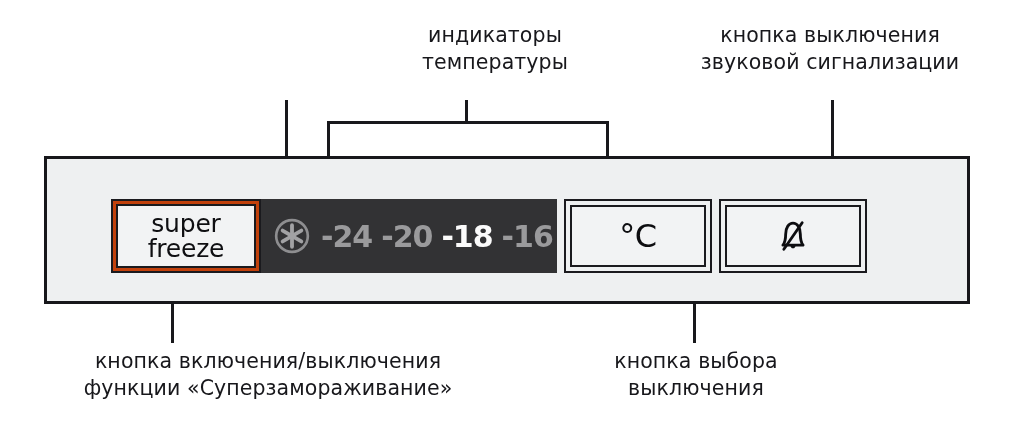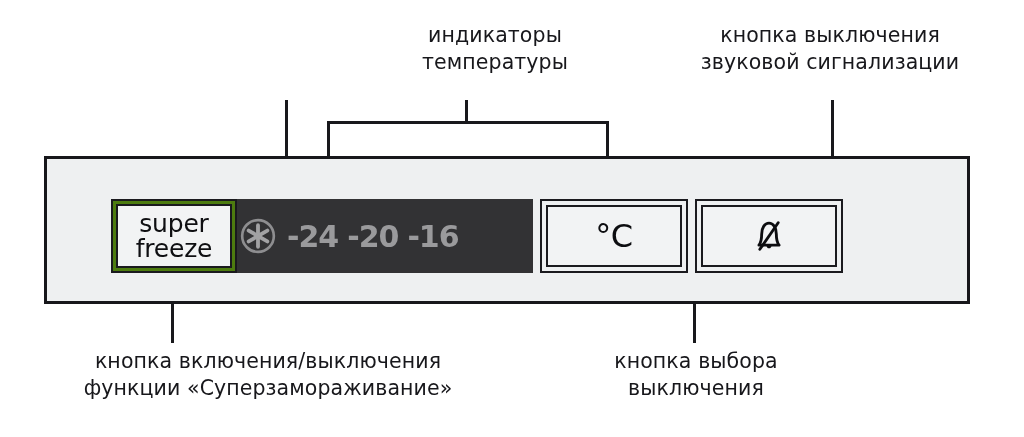--- a/index.html
+++ b/index.html
@@ -59,22 +59,22 @@
     position: absolute;
     left: 64px;
     top: 40px;
     height: 74px;
     display: flex;
     align-items: stretch;
   }
 
   
   .sf-key {
-    width: 126px;
-    background: #4d7c0f;
+    width: 150px;
+    background: #c2410c;
     border: 2.5px solid #1a1a1e;
     box-sizing: border-box;
     padding: 3px;
     display: flex;
   }
   .sf-inner {
     flex: 1;
     border: 2.5px solid #1a1a1e;
     background: #f2f3f4;
     display: flex;
@@ -88,21 +88,21 @@
     color: #0f0f12;
     letter-spacing: -0.2px;
   }
 
   
   .display {
     width: 296px;
     background: #323234;
     display: flex;
     align-items: center;
-    padding-left: 1px;
+    padding-left: 11px;
     box-sizing: border-box;
   }
   .snow {
     width: 40px;
     height: 40px;
     flex: 0 0 auto;
     margin-right: 9px;
   }
   .temps {
     display: flex;
@@ -193,20 +193,21 @@
           <g stroke="#a2a2a4" stroke-width="4.6" stroke-linecap="round">
             <line x1="24" y1="11" x2="24" y2="37"></line>
             <line x1="12.8" y1="17.5" x2="35.2" y2="30.5"></line>
             <line x1="12.8" y1="30.5" x2="35.2" y2="17.5"></line>
           </g>
         </svg>
 
         <div class="temps">
           <span class="temp">-24</span>
           <span class="temp">-20</span>
+          <span class="temp on">-18</span>
           <span class="temp">-16</span>
         </div>
       </div>
 
       <div class="key">
         <div class="key-inner">
           <span class="deg">°C</span>
         </div>
       </div>
 

